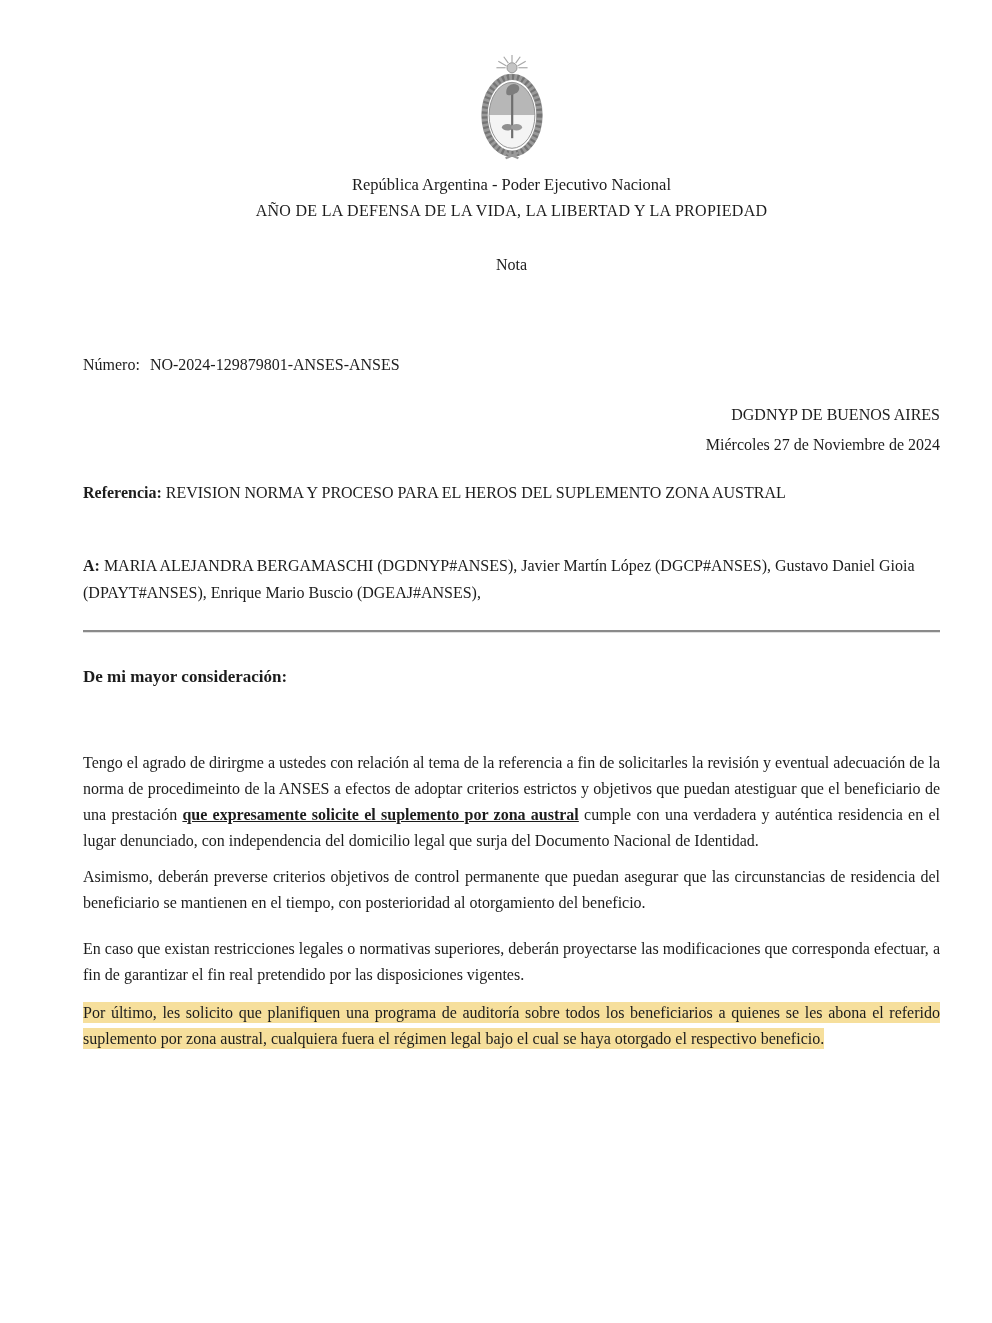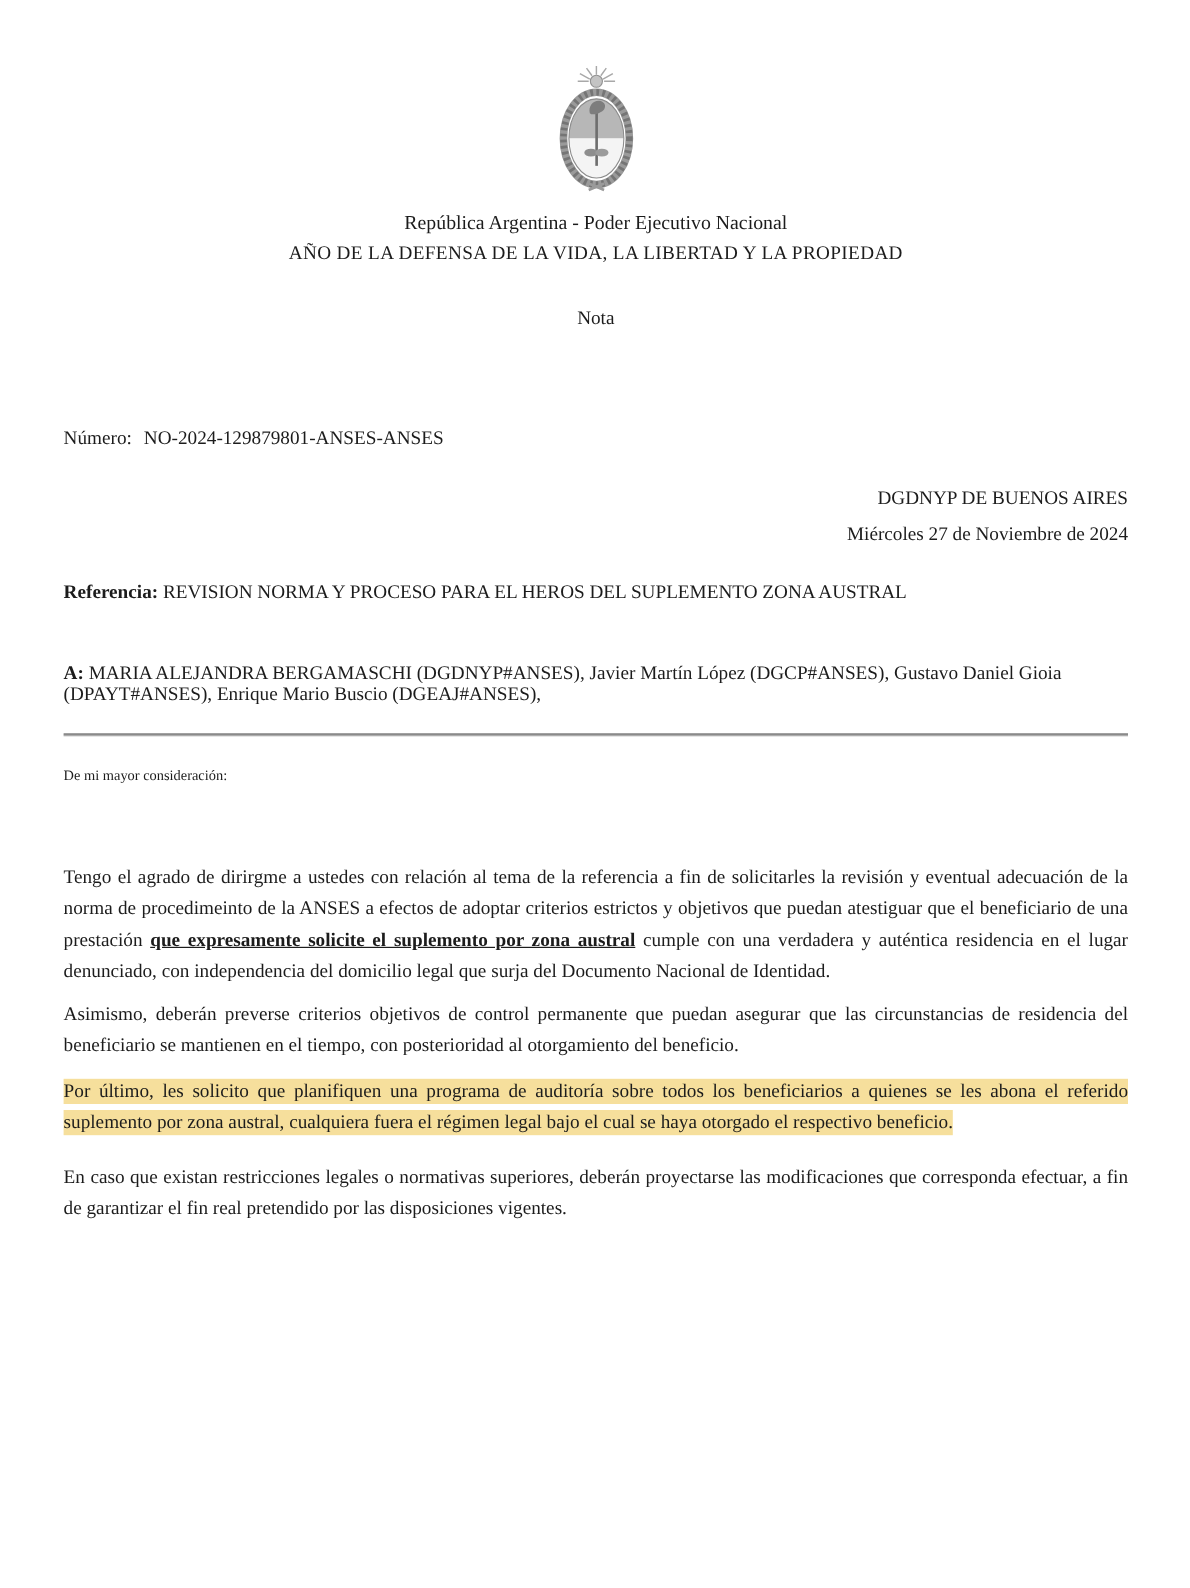--- a/index.html
+++ b/index.html
@@ -8,21 +8,21 @@
     height: 1323px;
     background: #ffffff;
     font-family: "Liberation Serif", serif;
     color: var(--text-color, #1c1c1c);
     -webkit-font-smoothing: antialiased;
   }
   .page {
     box-sizing: border-box;
     width: 992px;
     height: 1323px;
-    padding: 0 52px 0 53px;
+    padding: 0 52px 0 83px;
     overflow: hidden;
   }
   
   .coat-wrap { margin-top: 54px; text-align: center; }
   .letterhead-line1 {
     margin-top: 6px; text-align: center;
     font-size: 16.5px; line-height: 26px;
   }
   .letterhead-line2 {
     text-align: center;
@@ -32,31 +32,31 @@
     margin-top: 28px; text-align: center;
     font-weight: normal; font-size: 16px; line-height: 26px;
   }
   
   .numero-line { margin-top: 74px; font-size: 16px; line-height: 26px; }
   .numero-line .label { font-weight: normal; margin-right: 10px; }
   .city-line { margin-top: 24px; text-align: right; font-size: 16px; line-height: 26px; }
   .date-line { margin-top: 4px; text-align: right; font-size: 16px; line-height: 26px; }
   .referencia-line { margin-top: 22px; font-size: 16px; line-height: 26px; }
   .referencia-line .label { font-weight: bold; margin-right: 4px; }
-  .to-block { margin-top: 46px; font-size: 16px; line-height: 17px; }
+  .to-block { margin-top: 46px; font-size: 16px; line-height: 27px; }
   .to-block .label, .cc-block .label { font-weight: bold; margin-right: 4px; }
   .cc-block { margin-top: 22px; font-size: 16px; line-height: 27px; }
   .rule {
     margin-top: 24px; height: 2px; border: none;
     background: var(--rule-color, #8a8a8a);
     box-shadow: 0 1px 0 #e0e0e0;
   }
   .salutation {
-    margin-top: 20px; font-weight: normal;
-    font-size: 12px; line-height: 26px;
+    margin-top: 32px; font-weight: bold;
+    font-size: 17px; line-height: 26px;
   }
   
   .para {
     font-size: 16px; line-height: 26px;
     text-align: justify;
     margin: 0;
   }
   .p1 { margin-top: 60px; }
   .p2 { margin-top: 10px; }
   .p3 { margin-top: 12px; }
@@ -119,17 +119,17 @@
   </div>
 
   <hr class="rule">
 
   <div class="salutation">De mi mayor consideración:</div>
 
   <p class="para p1"><span>Tengo el agrado de dirirgme a ustedes con relación al tema de la referencia a fin de solicitarles la revisión y eventual adecuación de la norma de procedimeinto de la ANSES a efectos de adoptar criterios estrictos y objetivos que puedan atestiguar que el beneficiario de una prestación </span><span class="emph">que expresamente solicite el suplemento por zona austral</span><span> cumple con una verdadera y auténtica residencia en el lugar denunciado, con independencia del domicilio legal que surja del Documento Nacional de Identidad.</span></p>
 
   <p class="para p2">Asimismo, deberán preverse criterios objetivos de control permanente que puedan asegurar que las circunstancias de residencia del beneficiario se mantienen en el tiempo, con posterioridad al otorgamiento del beneficio.</p>
 
+  <p class="para p4">En caso que existan restricciones legales o normativas superiores, deberán proyectarse las modificaciones que corresponda efectuar, a fin de garantizar el fin real pretendido por las disposiciones vigentes.</p>
+
   <p class="para p3"><span class="hl">Por último, les solicito que planifiquen una programa de auditoría sobre todos los beneficiarios a quienes se les abona el referido suplemento por zona austral, cualquiera fuera el régimen legal bajo el cual se haya otorgado el respectivo beneficio.</span></p>
-
-  <p class="para p4">En caso que existan restricciones legales o normativas superiores, deberán proyectarse las modificaciones que corresponda efectuar, a fin de garantizar el fin real pretendido por las disposiciones vigentes.</p>
 
 </div>
 
 </body></html>

